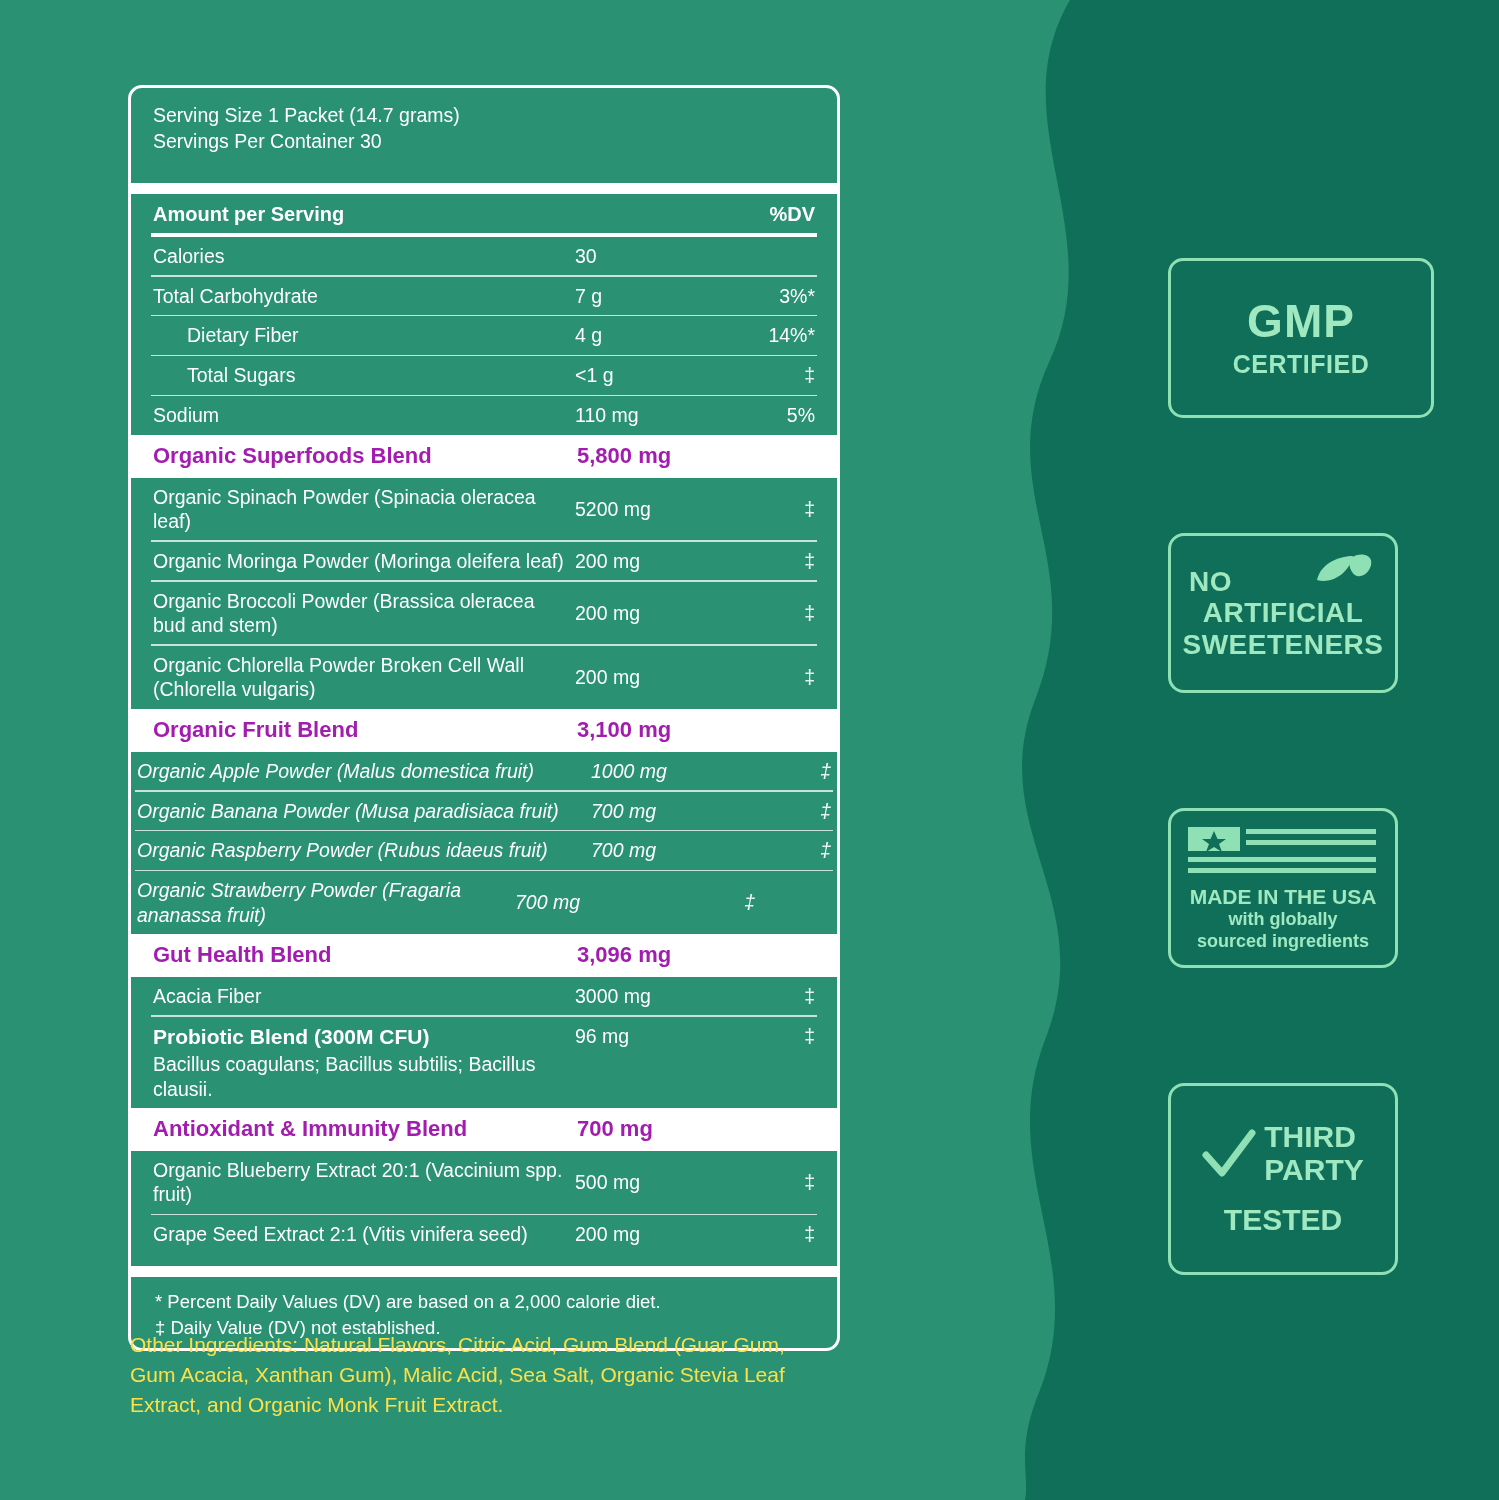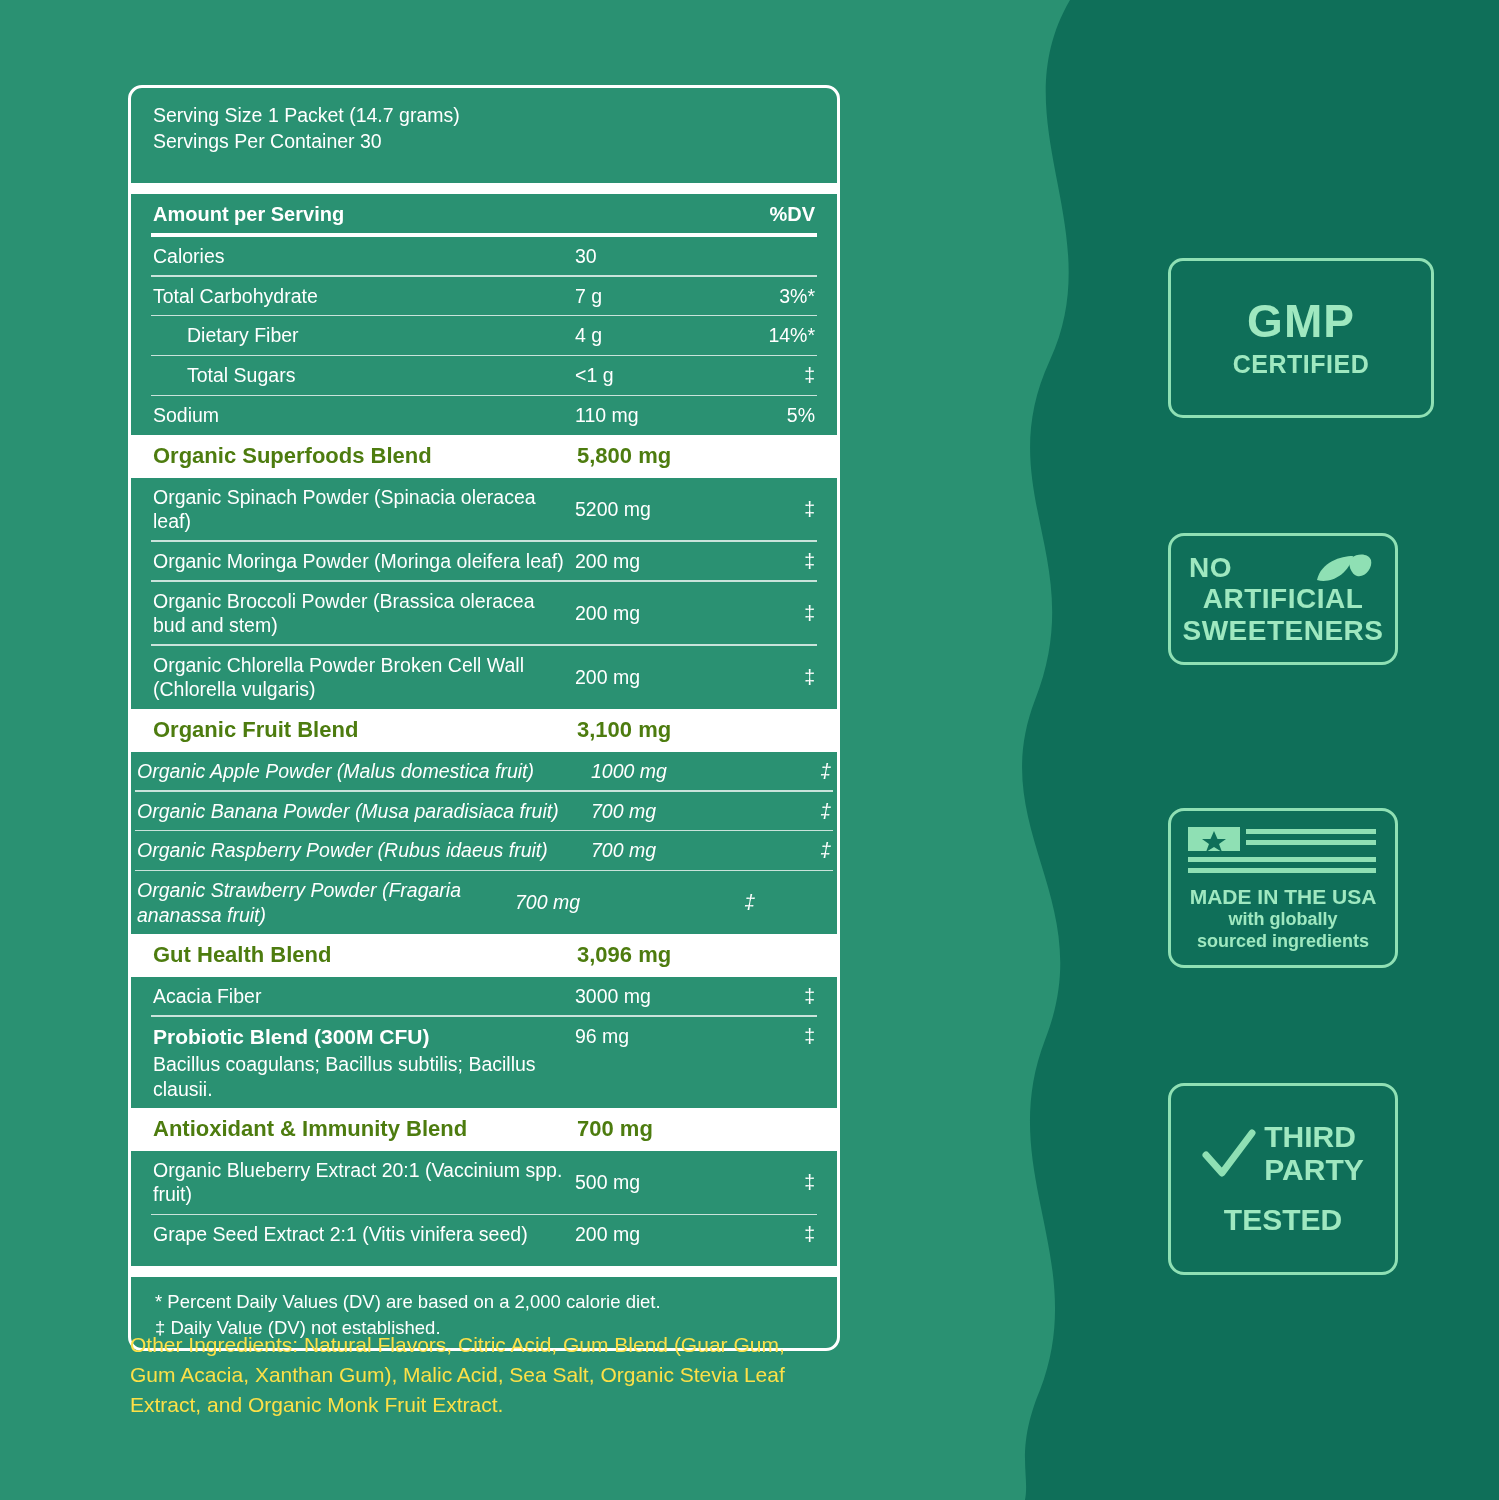--- a/index.html
+++ b/index.html
@@ -101,21 +101,21 @@
 
   .head-row {
     font-weight: bold;
     font-size: 20px;
     padding: 8px 2px 6px 2px;
   }
 
   
   .blend-head {
     background: #ffffff;
-    color: #4d7c0f;
+    color: #a21caf;
     display: flex;
     align-items: center;
     font-weight: bold;
     font-size: 22px;
     padding: 8px 2px 9px 2px;
   }
   .blend-head .nm { flex: 1 1 auto; padding-left: 2px; }
   .blend-head .amt { width: 150px; flex: 0 0 150px; text-align: left; }
   .blend-head .dv { width: 90px; flex: 0 0 90px; text-align: right; }
 
@@ -154,21 +154,21 @@
     text-align: center;
     display: flex;
     flex-direction: column;
     align-items: center;
     justify-content: center;
   }
   #badge-gmp { left: 1168px; top: 258px; width: 266px; height: 160px; border-radius: 15px; }
   #badge-gmp .t1 { font-size: 46px; font-weight: bold; letter-spacing: 1px; line-height: 1; }
   #badge-gmp .t2 { font-size: 25px; font-weight: bold; letter-spacing: 0.5px; margin-top: 6px; }
 
-  #badge-sweeteners { left: 1168px; top: 533px; width: 230px; height: 132px; }
+  #badge-sweeteners { left: 1168px; top: 533px; width: 230px; height: 160px; }
   #badge-sweeteners .t1 { font-size: 28px; font-weight: bold; letter-spacing: 0.5px; line-height: 1.12; }
   #badge-sweeteners .leaves { position: absolute; right: 22px; top: 14px; }
 
   #badge-usa { left: 1168px; top: 808px; width: 230px; height: 160px; padding-top: 4px; }
   #badge-usa .flag { margin-bottom: 6px; }
   #badge-usa .t1 { font-size: 21px; font-weight: bold; }
   #badge-usa .t2 { font-size: 18px; font-weight: bold; line-height: 1.2; }
 
   #badge-tested { left: 1168px; top: 1083px; width: 230px; height: 192px; }
   #badge-tested .inner { display: flex; align-items: center; gap: 8px; }

